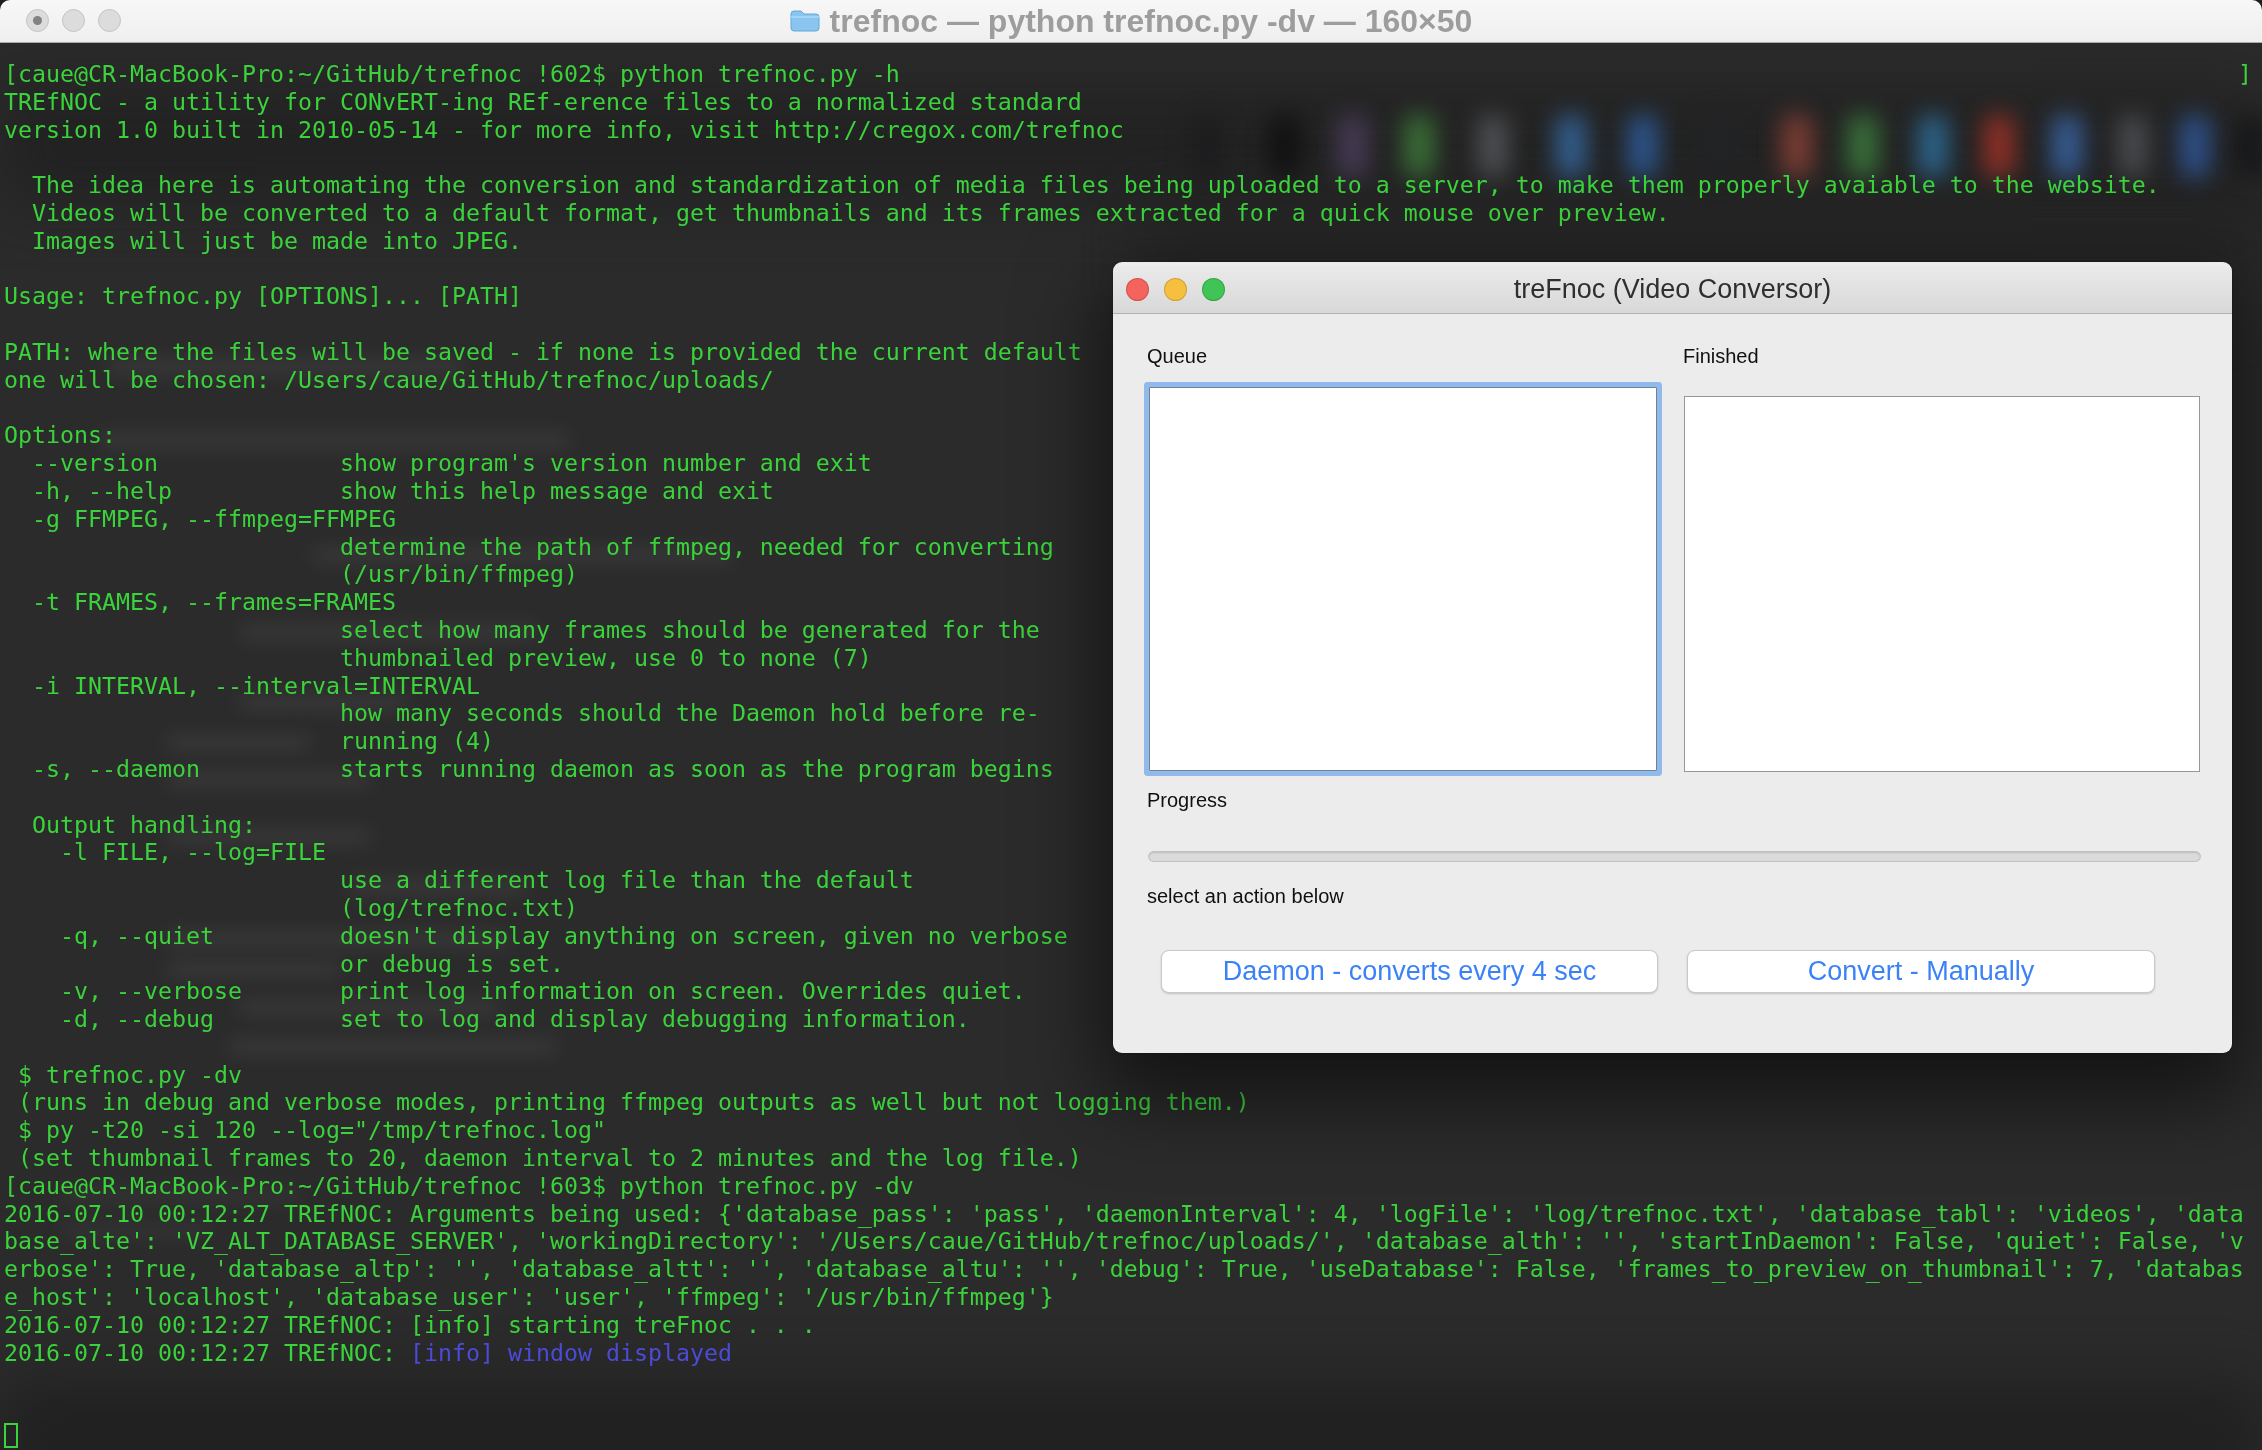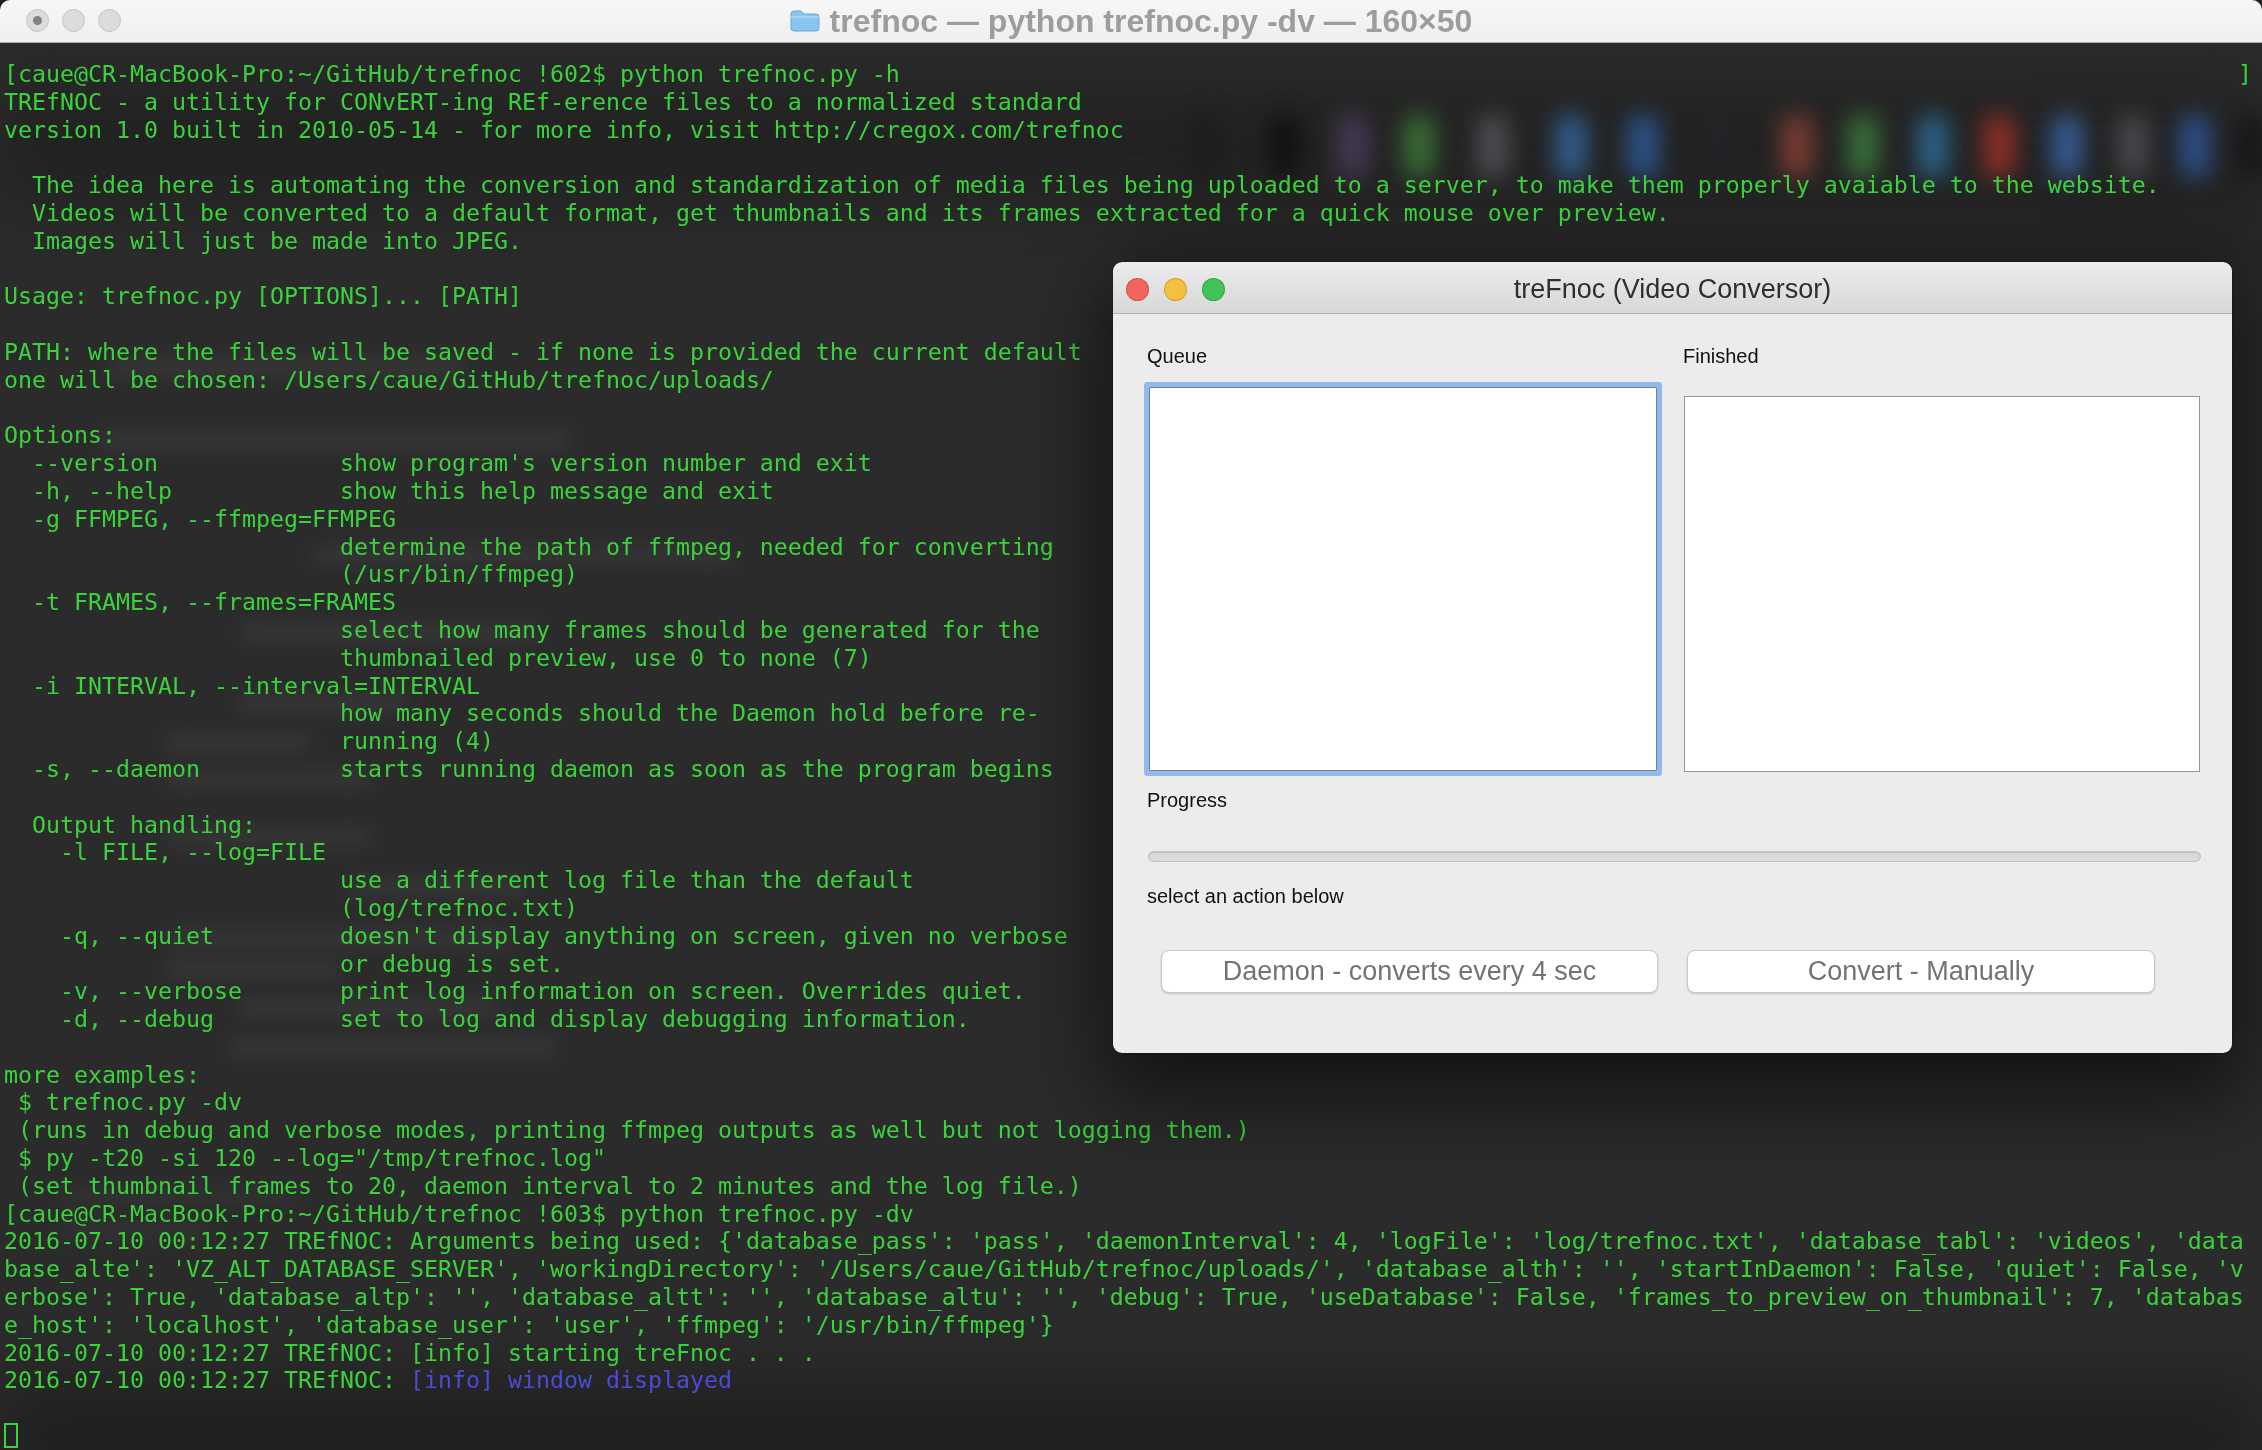--- a/index.html
+++ b/index.html
@@ -47,21 +47,21 @@
             border:1px solid #76808f;border-radius:1px;}
   .listbox.finished{left:571px;top:134px;width:516px;height:376px;border:1px solid #979797;}
 
   .progress-track{position:absolute;left:35px;top:589px;width:1053px;height:11px;
             background:#dbdbdb;border:1px solid #c2c2c2;border-radius:6px;box-sizing:border-box;
             box-shadow:inset 0 1px 2px rgba(0,0,0,.14);overflow:hidden;}
   .progress-fill{height:100%;background:#4a90e2;width:0;}
 
   .gui-button{position:absolute;top:688px;height:43px;background:#ffffff;
             border:1px solid #c9c9c9;border-radius:8px;box-sizing:border-box;
-            font-size:27px;color:#737373;text-align:center;line-height:41px;
+            font-size:27px;color:#3b82f6;text-align:center;line-height:41px;
             box-shadow:0 1px 2px rgba(0,0,0,.18);}
   .gui-button.daemon{left:48px;width:497px;}
   .gui-button.convert{left:574px;width:468px;}
 </style>
 </head>
 <body>
 
 <div class="terminal">
 
   <div class="term-titlebar">
@@ -148,21 +148,20 @@
         <div class="tline"><span></span></div>
         <div class="tline"><span>  Output handling:</span></div>
         <div class="tline"><span>    -l FILE, --log=FILE</span></div>
         <div class="tline"><span>                        use a different log file than the default</span></div>
         <div class="tline"><span>                        (log/trefnoc.txt)</span></div>
         <div class="tline"><span>    -q, --quiet         doesn't display anything on screen, given no verbose</span></div>
         <div class="tline"><span>                        or debug is set.</span></div>
         <div class="tline"><span>    -v, --verbose       print log information on screen. Overrides quiet.</span></div>
         <div class="tline"><span>    -d, --debug         set to log and display debugging information.</span></div>
         <div class="tline"><span></span></div>
-        <div class="tline"><span>more examples:</span></div>
         <div class="tline"><span> $ trefnoc.py -dv</span></div>
         <div class="tline"><span> (runs in debug and verbose modes, printing ffmpeg outputs as well but not logging them.)</span></div>
         <div class="tline"><span> $ py -t20 -si 120 --log="/tmp/trefnoc.log"</span></div>
         <div class="tline"><span> (set thumbnail frames to 20, daemon interval to 2 minutes and the log file.)</span></div>
         <div class="tline"><span>[caue@CR-MacBook-Pro:~/GitHub/trefnoc !603$ python trefnoc.py -dv</span></div>
         <div class="tline"><span>2016-07-10 00:12:27 TREfNOC: Arguments being used: {'database_pass': 'pass', 'daemonInterval': 4, 'logFile': 'log/trefnoc.txt', 'database_tabl': 'videos', 'data</span></div>
         <div class="tline"><span>base_alte': 'VZ_ALT_DATABASE_SERVER', 'workingDirectory': '/Users/caue/GitHub/trefnoc/uploads/', 'database_alth': '', 'startInDaemon': False, 'quiet': False, 'v</span></div>
         <div class="tline"><span>erbose': True, 'database_altp': '', 'database_altt': '', 'database_altu': '', 'debug': True, 'useDatabase': False, 'frames_to_preview_on_thumbnail': 7, 'databas</span></div>
         <div class="tline"><span>e_host': 'localhost', 'database_user': 'user', 'ffmpeg': '/usr/bin/ffmpeg'}</span></div>
         <div class="tline"><span>2016-07-10 00:12:27 TREfNOC: [info] starting treFnoc . . .</span></div>

